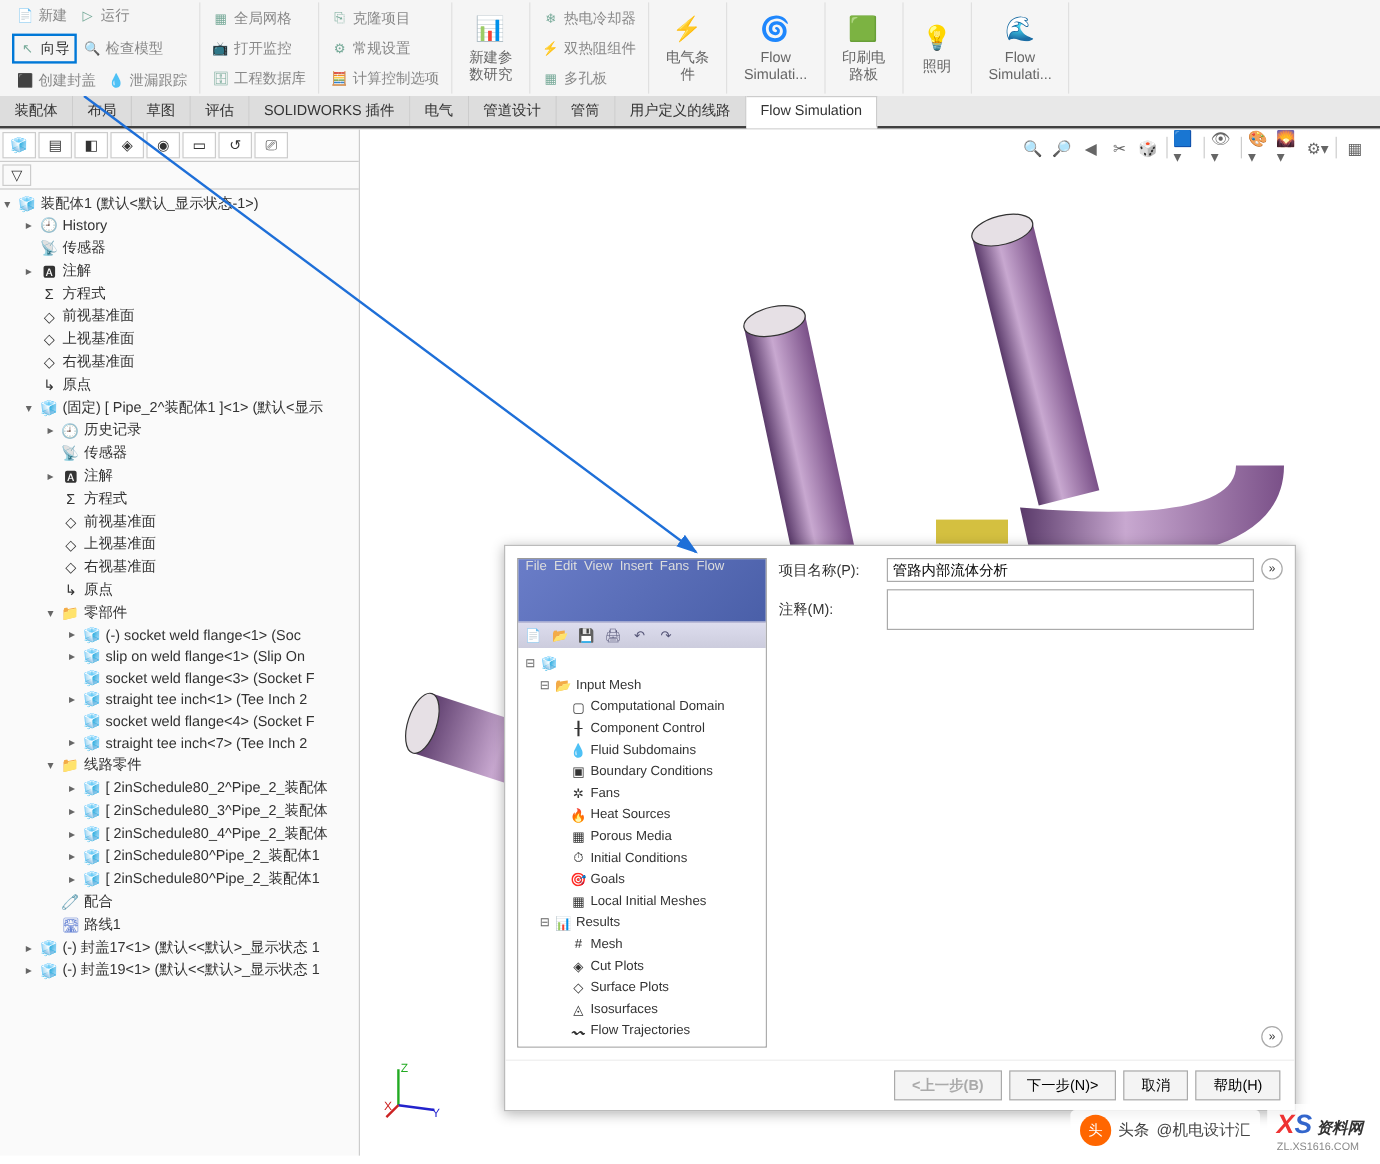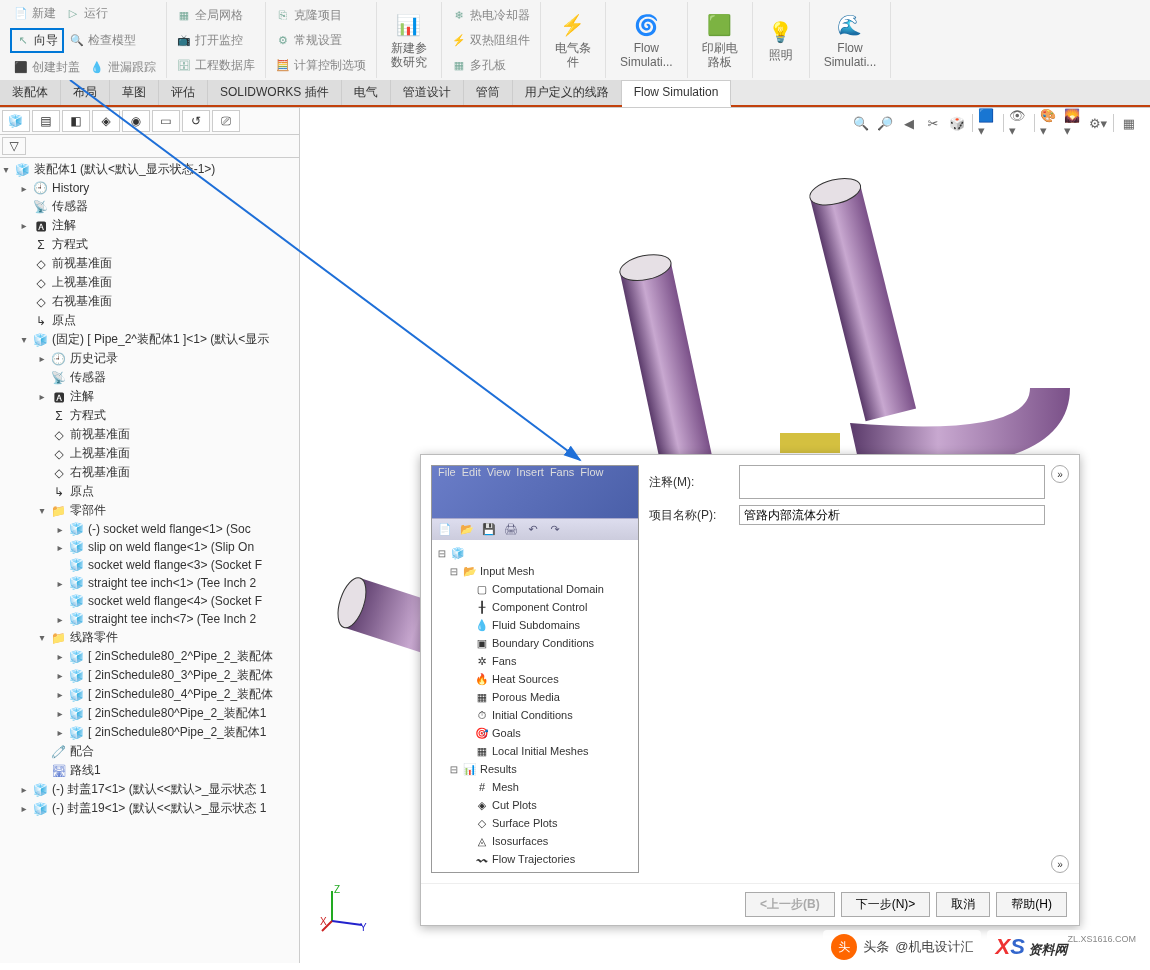--- a/index.html
+++ b/index.html
@@ -10,21 +10,21 @@
 .ribbon-top { display: flex; align-items: stretch; height: 80px; padding: 2px 4px; }
 .rib-group { display: flex; flex-direction: column; justify-content: center; padding: 0 6px; border-right: 1px solid #e0e0e0; }
 .rib-row { display: flex; align-items: center; gap: 2px; margin: 2px 0; }
 .rib-btn { display: flex; align-items: center; gap: 4px; padding: 2px 4px; color: #888; white-space: nowrap; cursor: pointer; }
 .rib-btn.active { border: 2px solid #0078d7; color: #333; }
 .rib-btn .ico { width: 14px; height: 14px; display: inline-flex; align-items: center; justify-content: center; font-size: 11px; color: #7a9; }
 .rib-big { display: flex; flex-direction: column; align-items: center; justify-content: center; padding: 4px 8px; color: #666; cursor: pointer; text-align: center; line-height: 1.2; }
 .rib-big .ico-big { width: 28px; height: 28px; font-size: 20px; color: #5a7; margin-bottom: 2px; display: flex; align-items: center; justify-content: center; }
 
 
-.tabs-row { display: flex; border-bottom: 2px solid #c2410c; background: #e8e8e8; }
+.tabs-row { display: flex; border-bottom: 2px solid #404040; background: #e8e8e8; }
 .tab { padding: 4px 12px; border-right: 1px solid #ccc; background: #ddd; cursor: pointer; font-size: 12px; }
 .tab.active { background: #fff; border-top: 1px solid #ccc; border-bottom: 2px solid #fff; margin-bottom: -2px; }
 
 
 .main { display: flex; height: 855px; }
 .left-panel { width: 300px; border-right: 1px solid #ccc; background: #fafafa; display: flex; flex-direction: column; }
 .panel-tabs { display: flex; border-bottom: 1px solid #ccc; padding: 2px; gap: 2px; }
 .ptab { width: 28px; height: 22px; border: 1px solid #ccc; background: #fff; display: flex; align-items: center; justify-content: center; cursor: pointer; font-size: 12px; }
 .filter-row { padding: 2px; border-bottom: 1px solid #ccc; }
 .filter-row .filter { width: 24px; height: 18px; border: 1px solid #ccc; display: flex; align-items: center; justify-content: center; }
@@ -648,43 +648,43 @@
             <span class="tico">〰</span>
             <span>Flow Trajectories</span>
           </div>
       </div>
     </div>
 
     <div class="dlg-right">
       <div class="expand-btn">»</div>
       <div class="dlg-section">
         <div class="form-row">
+          <label>项目名称(P):</label>
+          <input type="text" value="管路内部流体分析" style="">
+        </div>
+        <div class="form-row">
           <label>注释(M):</label>
           <textarea value="" style=""></textarea>
-        </div>
-        <div class="form-row">
-          <label>项目名称(P):</label>
-          <input type="text" value="管路内部流体分析" style="">
         </div>
       </div>
       <div style="flex:1"></div>
       <div class="expand-btn bottom">»</div>
     </div>
   </div>
   <div class="dlg-buttons">
     <button class="btn" disabled="">&lt;上一步(B)</button>
     <button class="btn">下一步(N)&gt;</button>
     <button class="btn">取消</button>
     <button class="btn">帮助(H)</button>
   </div>
 </div>
 
 <div class="watermark">
   <div class="wm-box">
     <div class="wm-avatar">头</div>
     <span>头条</span>
     <span>@机电设计汇</span>
   </div>
-  <div class="wm-box" style="flex-direction:row;align-items:flex-start;gap:0">
+  <div class="wm-box" style="flex-direction:column;align-items:flex-start;gap:0">
     <div class="wm-logo"><span class="x">X</span><span class="s">S</span> <span style="color:#333">资料网</span></div>
     <div class="wm-sub">ZL.XS1616.COM</div>
   </div>
 </div>
 
 </body></html>

